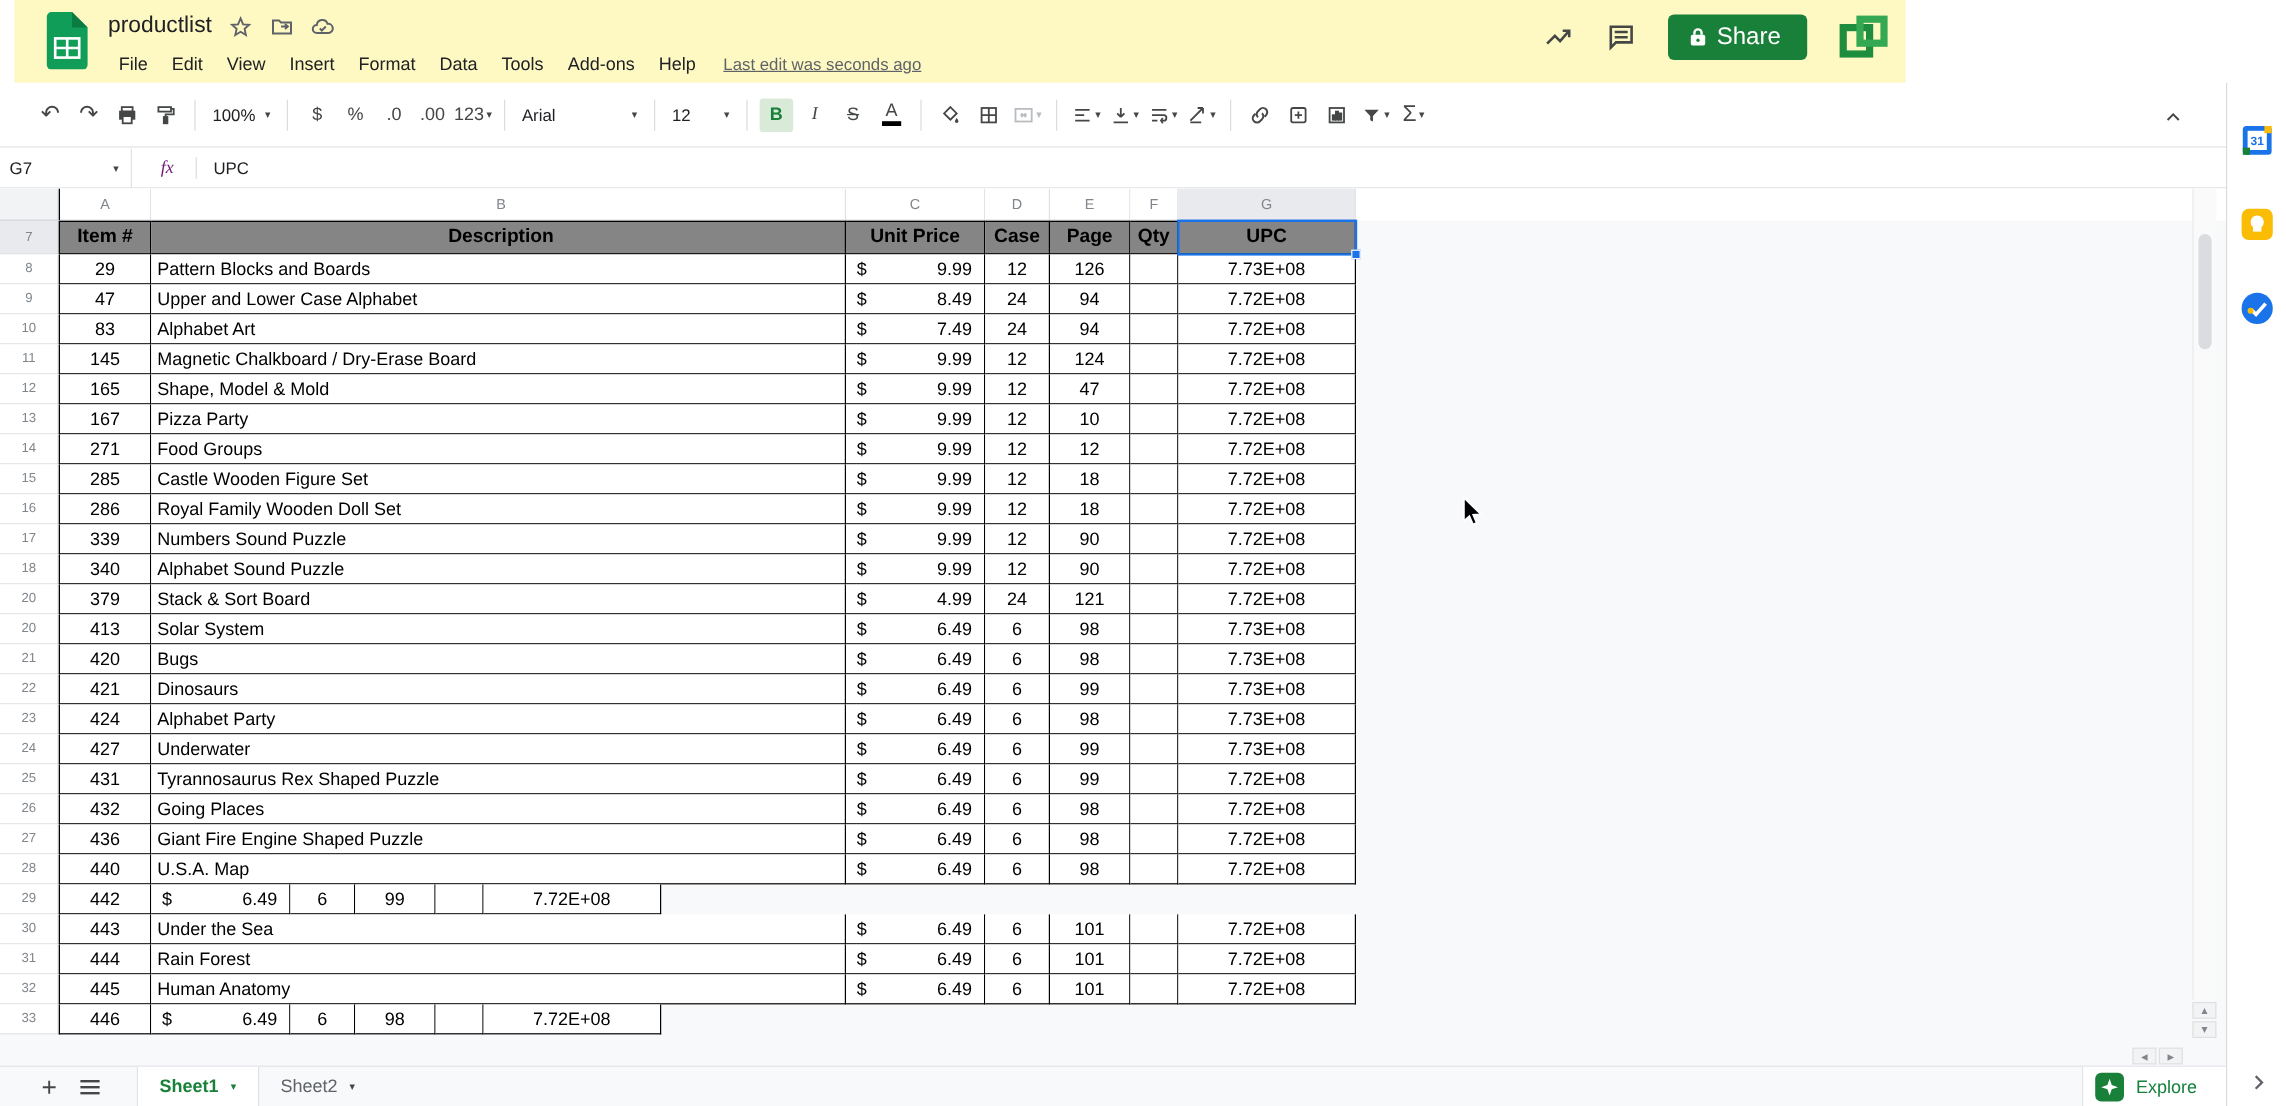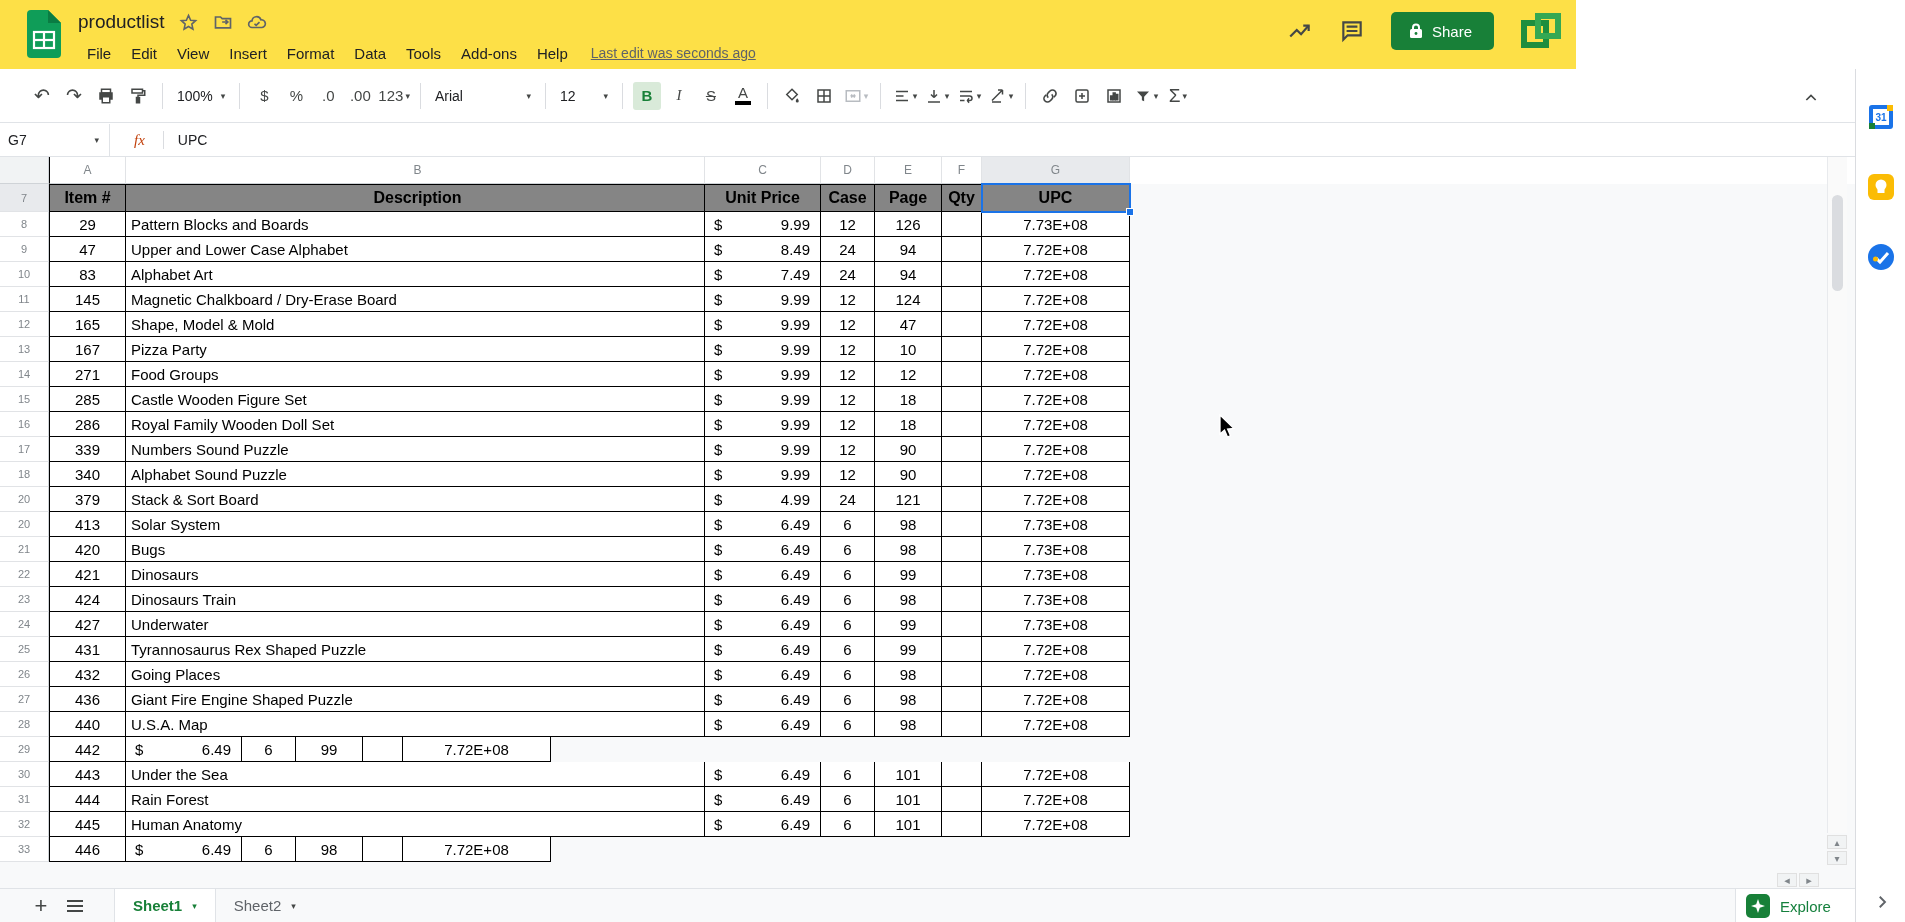--- a/index.html
+++ b/index.html
@@ -1,32 +1,32 @@
 <!DOCTYPE html>
 <html><head>
 <meta charset="utf-8">
 <style>
   * { margin:0; padding:0; box-sizing:border-box; }
   html,body { width:1905px; height:922px; overflow:hidden; }
   body { font-family:"Liberation Sans","DejaVu Sans",sans-serif; background:#fff; color:#202124; position:relative; }
 
   
-  .topbar { position:absolute; left:0; top:0; width:1576px; height:69px; background:#fde047; }
+  .topbar { position:absolute; left:12px; top:0; width:1576px; height:69px; background:#fef9c3; }
   .sheets-logo { position:absolute; left:26px; top:10px; width:36px; height:48px; }
   .title-block { position:absolute; left:78px; top:8px; }
   .title-row { display:flex; align-items:center; gap:14px; height:28px; }
   .doc-title { font-size:19px; color:#202124; }
   .title-ic { color:#5f6368; width:20px; height:20px; display:inline-flex; align-items:center; justify-content:center; }
   .menubar { display:flex; align-items:center; gap:2px; margin-top:4px; height:26px; }
   .menu-item { font-size:15px; color:#202124; padding:3px 9px; border-radius:4px; cursor:pointer; }
   .last-edit { font-size:14px; color:#5f6368; text-decoration:underline; margin-left:12px; }
   .topbar-right { position:absolute; right:14px; top:0; height:62px; display:flex; align-items:center; gap:26px; }
   .tb-ic { width:26px; height:26px; color:#444746; display:flex; align-items:center; justify-content:center; }
   .share-btn { display:flex; align-items:center; gap:9px; background:#188038; color:#fff; border:none;
-               border-radius:5px; height:38px; padding:0 22px 0 18px; font-size:15px; font-family:inherit; cursor:pointer; }
+               border-radius:5px; height:38px; padding:0 22px 0 18px; font-size:20px; font-family:inherit; cursor:pointer; }
   .org-logo { width:42px; height:40px; }
 
   
   .toolbar { position:absolute; left:0; top:69px; width:1905px; height:54px; background:#fff;
              border-bottom:1px solid #e0e3e7; display:flex; align-items:center; padding-left:28px; }
   .tgroup { display:flex; align-items:center; gap:4px; }
   .tsep { width:1px; height:26px; background:#dadce0; margin:0 10px; }
   .tbtn { min-width:28px; height:28px; border-radius:4px; display:flex; align-items:center; justify-content:center;
           color:#444746; font-size:15px; cursor:pointer; gap:2px; }
   .tbtn svg { display:block; }
@@ -41,21 +41,21 @@
   .a-color { display:flex; flex-direction:column; align-items:center; line-height:14px; }
   .a-color .bar { width:16px; height:4px; background:#000; margin-top:1px; }
   .disabled { color:#b8bcc1 !important; }
   .collapse-caret { position:absolute; right:80px; top:84px; color:#444746; }
 
   
   .formulabar { position:absolute; left:0; top:124px; width:1905px; height:33px; background:#fff;
                 border-bottom:1px solid #e0e3e7; display:flex; align-items:center; }
   .namebox { width:110px; height:100%; display:flex; align-items:center; justify-content:space-between;
              padding:0 10px 0 8px; font-size:14px; color:#202124; border-right:1px solid #e0e3e7; cursor:pointer; }
-  .fx { font-family:"Liberation Serif",serif; font-style:italic; color:#c2410c; font-size:15px; padding:0 18px 0 24px; }
+  .fx { font-family:"Liberation Serif",serif; font-style:italic; color:#701a75; font-size:15px; padding:0 18px 0 24px; }
   .fbar-sep { width:1px; height:18px; background:#dadce0; margin-right:14px; }
   .fbar-value { font-size:14px; color:#202124; }
 
   
   .gridarea { position:absolute; left:0; top:157px; width:1855px; height:731px; background:#f8f9fa; overflow:hidden; }
   .colhdr-row { display:flex; height:27px; background:#fff; }
   .corner { width:49px; height:27px; background:#f1f3f4; border-right:1px solid #cfd3d7; border-bottom:1px solid #cfd3d7; }
   .colhdr { height:27px; display:flex; align-items:center; justify-content:center; font-size:12px; color:#80868b;
             background:#fff; border-right:1px solid #e1e3e6; border-bottom:1px solid #cfd3d7; cursor:pointer; }
   .colhdr.sel { background:#e8eaed; }
@@ -552,21 +552,21 @@
           <span>6.49</span>
         </div>
         <div class="cell c3">6</div>
         <div class="cell c4">99</div>
         <div class="cell c5"></div>
         <div class="cell c6">7.73E+08</div>
       </div>
       <div class="row">
         <div class="rownum">23</div>
         <div class="cell c0">424</div>
-        <div class="cell c1">Dinosaurs Train</div>
+        <div class="cell c1">Alphabet Party</div>
         <div class="cell c2 price">
           <span>$</span>
           <span>6.49</span>
         </div>
         <div class="cell c3">6</div>
         <div class="cell c4">98</div>
         <div class="cell c5"></div>
         <div class="cell c6">7.73E+08</div>
       </div>
       <div class="row">

